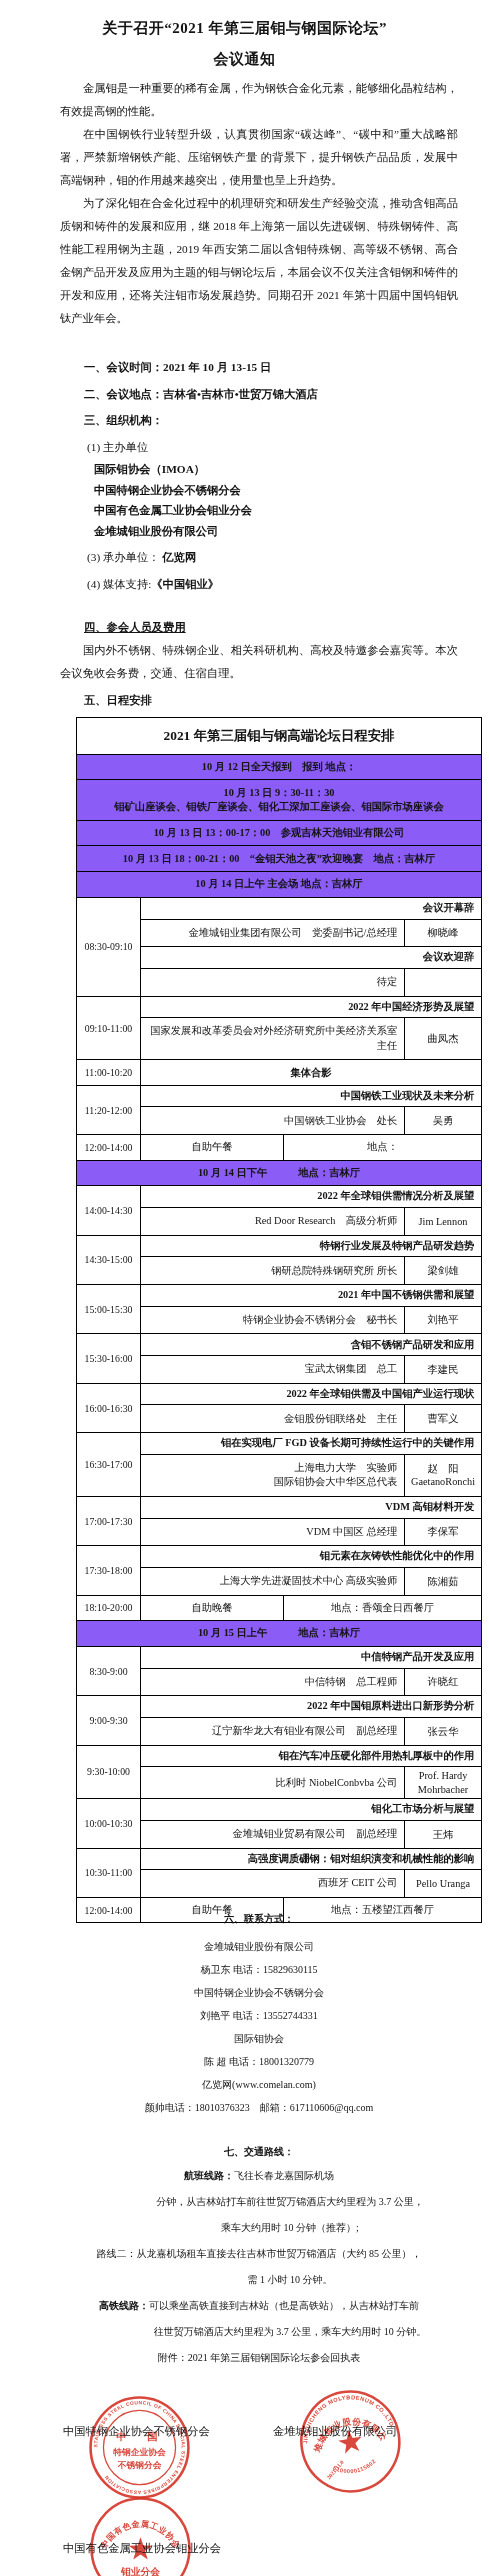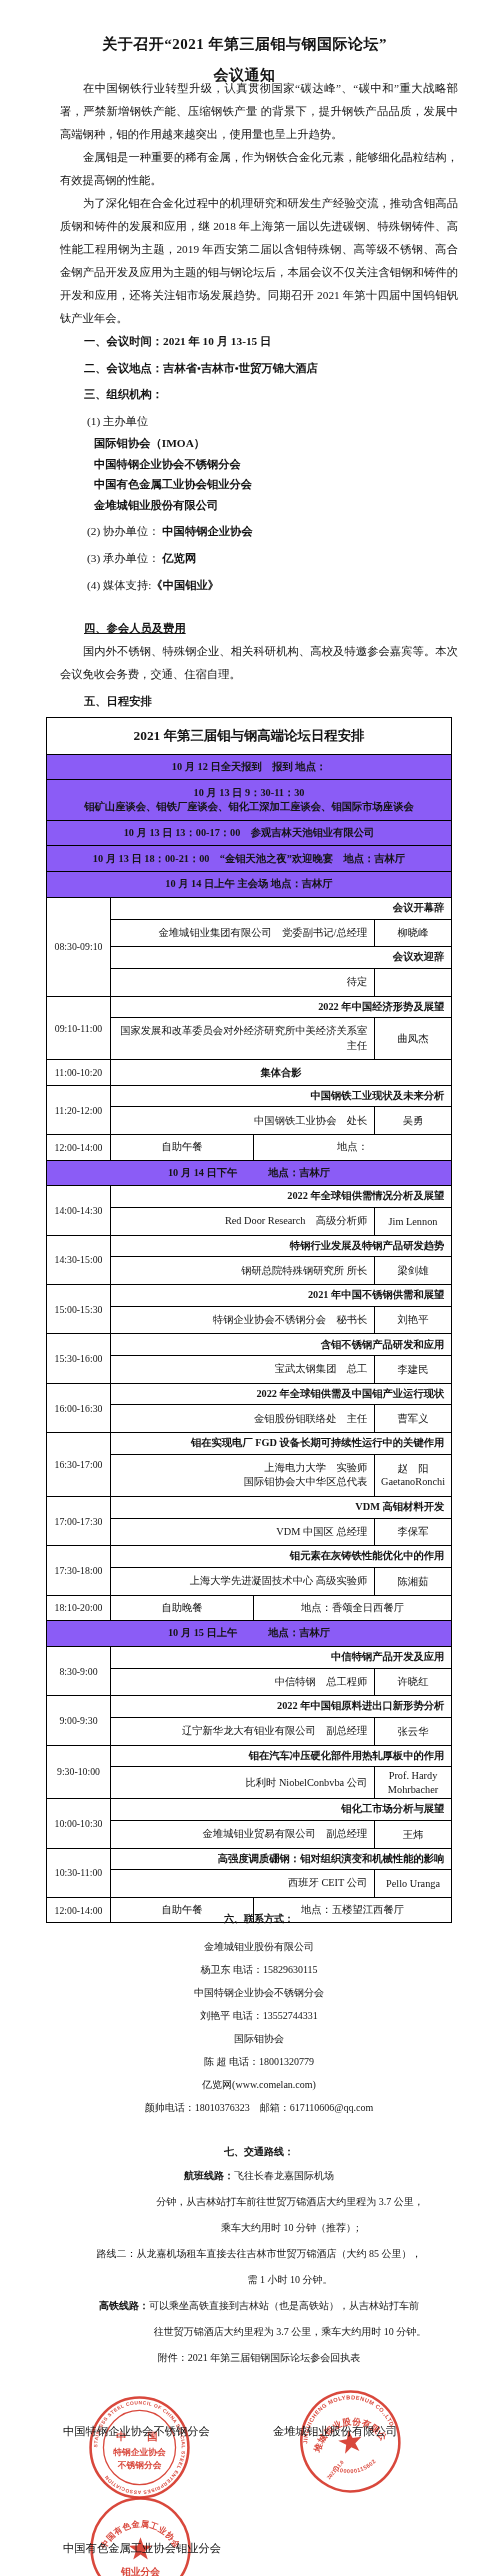--- a/index.html
+++ b/index.html
@@ -3,37 +3,37 @@
 <meta charset="utf-8">
 <style>
   html,body { margin:0; padding:0; background:#ffffff; }
   .page {
     position:relative; width:489px; height:3091px; background:#fff;
     font-family:"Liberation Serif","DejaVu Serif",serif; color:#141414; overflow:hidden;
   }
   .abs { position:absolute; }
 
   
-  #doc-title-wrap { top:13.4px; left:0; width:489px; text-align:center;margin-top:16px; }
+  #doc-title-wrap { top:13.4px; left:0; width:489px; text-align:center; }
   .doc-title { font-size:15px; font-weight:bold; line-height:31px; letter-spacing:0.5px; }
 
   
   #intro { top:77px; left:60px; width:398px; font-size:11.3px; }
   .para { margin:0; line-height:23px; text-align:justify; text-indent:23px; }
   .sec  { margin-top:3.6px; margin-left:24px; line-height:23px; font-weight:bold; }
-  .mt26 { margin-top:0; }
+  .mt26 { margin-top:26px; }
   .mt20 { margin-top:20px;text-decoration:underline; }
   .mt8  { margin-top:4.1px; }
   .org-num  { margin-top:4.1px; margin-left:27px; line-height:23px; }
   .org-num:first-of-type { margin-top:0; }
   .org-name { margin-left:34px; line-height:20.6px; font-weight:bold; }
   .val-bold { font-weight:bold; }
 
   
-  #schedule-block { top:717px; left:46px; width:405px; }
+  #schedule-block { top:717px; left:76px; width:405px; }
   table.sched { width:404px; border-collapse:collapse; table-layout:fixed; border:1.3px solid #000; font-size:10.3px; }
   table.sched td { border:0.5px solid #000; vertical-align:middle; }
   .tbl-title { text-align:center; font-size:13.4px; font-weight:bold; padding:8.8px 2.1px; background:#fff; }
   td.band  { background:#8b5cf6; font-weight:bold; text-align:center; padding:5.2px 3.1px; line-height:14.4px; }
   td.time  { text-align:center; padding:1px; font-size:9.8px; }
   td.ttl   { font-weight:bold; text-align:right; padding:3.1px 6.7px; line-height:14.4px; }
   td.affil { text-align:right; padding:6.2px 6.7px; line-height:14.4px; }
   td.spk   { text-align:center; padding:2.1px; line-height:13.4px;margin-left:16px; }
   td.merged{ text-align:center; font-weight:bold; padding:5.2px; }
   td.meal  { text-align:center; padding:5.2px; }
@@ -64,41 +64,38 @@
 <body>
 
 <div class="page">
 
   <div class="abs" id="doc-title-wrap">
     <div class="doc-title">关于召开“2021 年第三届钼与钢国际论坛”</div>
     <div class="doc-title">会议通知</div>
   </div>
 
   <div class="abs" id="intro">
+    <p class="para">金属钼是一种重要的稀有金属，作为钢铁合金化元素，能够细化晶粒结构，有效提高钢的性能。</p>
     <p class="para">在中国钢铁行业转型升级，认真贯彻国家“碳达峰”、“碳中和”重大战略部署，严禁新增钢铁产能、压缩钢铁产量 的背景下，提升钢铁产品品质，发展中高端钢种，钼的作用越来越突出，使用量也呈上升趋势。</p>
-    <p class="para">金属钼是一种重要的稀有金属，作为钢铁合金化元素，能够细化晶粒结构，有效提高钢的性能。</p>
     <p class="para">为了深化钼在合金化过程中的机理研究和研发生产经验交流，推动含钼高品质钢和铸件的发展和应用，继 2018 年上海第一届以先进碳钢、特殊钢铸件、高性能工程用钢为主题，2019 年西安第二届以含钼特殊钢、高等级不锈钢、高合金钢产品开发及应用为主题的钼与钢论坛后，本届会议不仅关注含钼钢和铸件的开发和应用，还将关注钼市场发展趋势。同期召开 2021 年第十四届中国钨钼钒钛产业年会。</p>
 
     <div class="sec mt26">
       <span>一、会议时间：</span><span>2021 年 10 月 13-15 日</span>
     </div>
     <div class="sec">
       <span>二、会议地点：</span><span>吉林省•吉林市•世贸万锦大酒店</span>
     </div>
     <div class="sec">三、组织机构：</div>
 
     <div class="org-num">(1) 主办单位</div>
     <div class="org-name">国际钼协会（IMOA）</div>
     <div class="org-name">中国特钢企业协会不锈钢分会</div>
     <div class="org-name">中国有色金属工业协会钼业分会</div>
     <div class="org-name">金堆城钼业股份有限公司</div>
 
-    <div class="org-num">
-      <span>(2) 协办单位：</span> <span class="val-bold">中国特钢企业协会</span>
-    </div>
     <div class="org-num">
       <span>(3) 承办单位：</span> <span class="val-bold">亿览网</span>
     </div>
     <div class="org-num">
       <span>(4) 媒体支持:</span><span class="val-bold">《中国钼业》</span>
     </div>
 
     <div class="sec mt20">四、参会人员及费用</div>
     <p class="para">国内外不锈钢、特殊钢企业、相关科研机构、高校及特邀参会嘉宾等。本次会议免收会务费，交通、住宿自理。</p>
     <div class="sec mt8">五、日程安排</div>

